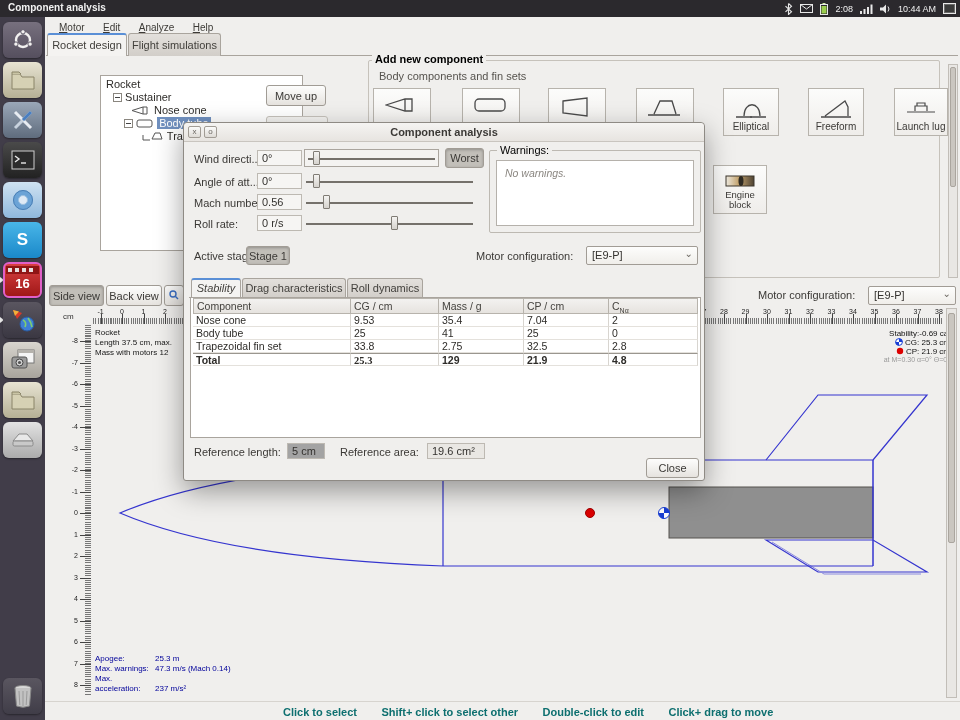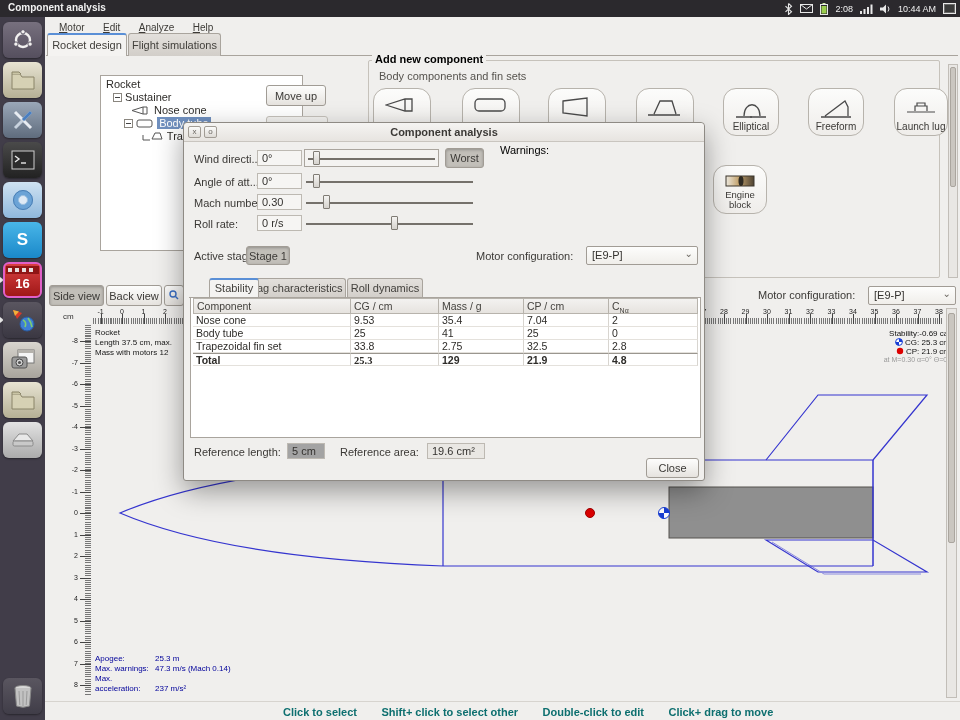--- a/index.html
+++ b/index.html
@@ -35,21 +35,21 @@
   .combo .chev { position:absolute; right:4px; top:1px; font-size:10px; color:#6b6761; }
   .groupbox { position:absolute; border:1px solid #c6c2bb; border-radius:2px; z-index:10; }
   .grouplabel { position:absolute; font-size:11px; background:#f0efed; padding:0 3px; z-index:11; }
 
   
   #treebox { position:absolute; left:100px; top:75px; width:203px; height:176px; background:#fff; border:1px solid #a9a49d; z-index:10; }
   .treerow { position:absolute; font-size:11px; color:#2e2c29; white-space:nowrap; }
   .treerow .sel { background:#7090bf; color:#fff; padding:0 2px; }
 
   
-  .palbtn { position:absolute; border:1px solid #b7b3ac; border-radius:13px; background:linear-gradient(#fcfcfb,#efedea); z-index:10; text-align:center; }
+  .palbtn { position:absolute; border:1px solid #b7b3ac; border-radius:0; background:linear-gradient(#fcfcfb,#efedea); z-index:10; text-align:center; }
   .palbtn .plabel { position:absolute; bottom:3px; width:100%; font-size:10px; color:#3b3936; line-height:11px; }
   .palbtn svg { margin-top:8px; }
   .scroll { position:absolute; background:#e9e7e4; border:1px solid #c2beb8; z-index:10; }
   .thumb { position:absolute; left:1px; background:#cac6c0; border:1px solid #aaa59e; border-radius:2px; }
 
   
   #canvas { position:absolute; left:57px; top:307px; width:901px; height:393px; background:#ffffff; border:1px solid #9d9993; z-index:4; }
   .ruler-num { position:absolute; font-size:7px; color:#1c1c1c; z-index:6; }
   .tick { position:absolute; background:#444; z-index:6; }
   #minor-top { position:absolute; left:92px; top:318px; width:850px; height:6px; z-index:5;
@@ -419,45 +419,50 @@
   <button class="btn pressed" style="left:261px;top:25px;width:39px;height:20px;">Worst</button>
 
   <div class="dlabel" style="left:10px;top:53px;">Angle of att...</div>
   <div class="dfield" style="left:73px;top:50px;width:45px;">0°</div>
   <div class="slider" style="left:122px;top:50px;width:167px;">
       <div class="track"></div>
       <div class="knob" style="left:4%"></div>
     </div>
 
   <div class="dlabel" style="left:10px;top:74px;">Mach number:</div>
-  <div class="dfield" style="left:73px;top:71px;width:45px;">0.30</div>
+  <div class="dfield" style="left:73px;top:71px;width:45px;">0.56</div>
   <div class="slider" style="left:122px;top:71px;width:167px;">
       <div class="track"></div>
       <div class="knob" style="left:10%"></div>
     </div>
 
   <div class="dlabel" style="left:10px;top:95px;">Roll rate:</div>
   <div class="dfield" style="left:73px;top:92px;width:45px;">0 r/s</div>
   <div class="slider" style="left:122px;top:92px;width:167px;">
       <div class="track"></div>
       <div class="knob" style="left:51%"></div>
     </div>
 
+  <div class="groupbox" style="left:305px;top:27px;width:212px;height:83px;border-color:#bdb9b2;">
+    <div id="warn-inner">
+      <div id="warn-text">No warnings.</div>
+    </div>
+  </div>
   <div class="grouplabel" style="left:313px;top:21px;">Warnings:</div>
 
   <div class="dlabel" style="left:10px;top:127px;">Active stages:</div>
   <button class="btn pressed" style="left:62px;top:123px;width:44px;height:19px;">Stage 1</button>
   <div class="dlabel" style="left:292px;top:127px;">Motor configuration:</div>
   <div class="combo" style="left:402px;top:123px;width:112px;height:19px;">
     <span class="val">[E9-P]</span>
     <span class="chev">⌄</span>
   </div>
 
   <div class="tab-baseline" style="left:5px;top:174px;width:512px;"></div>
-  <div class="dtab active" style="left:25px;top:155px;width:50px;z-index:2;">Stability</div>
+  <div class="dtab active" style="left:7px;top:155px;width:50px;z-index:2;font-style:italic;">Stability</div>
   <div class="dtab" style="left:58px;top:155px;width:104px;">Drag characteristics</div>
   <div class="dtab" style="left:163px;top:155px;width:76px;">Roll dynamics</div>
 
   <div id="tablewrap">
     <div class="trow thead" id="table-head">
         <div class="tcell" style="width: 158px;">Component</div>
         <div class="tcell" style="width: 88px;">CG / cm</div>
         <div class="tcell" style="width: 85px;">Mass / g</div>
         <div class="tcell" style="width: 85px;">CP / cm</div>
         <div class="tcell" style="width: 89px;"><span>C</span><sub>Nα</sub></div>

